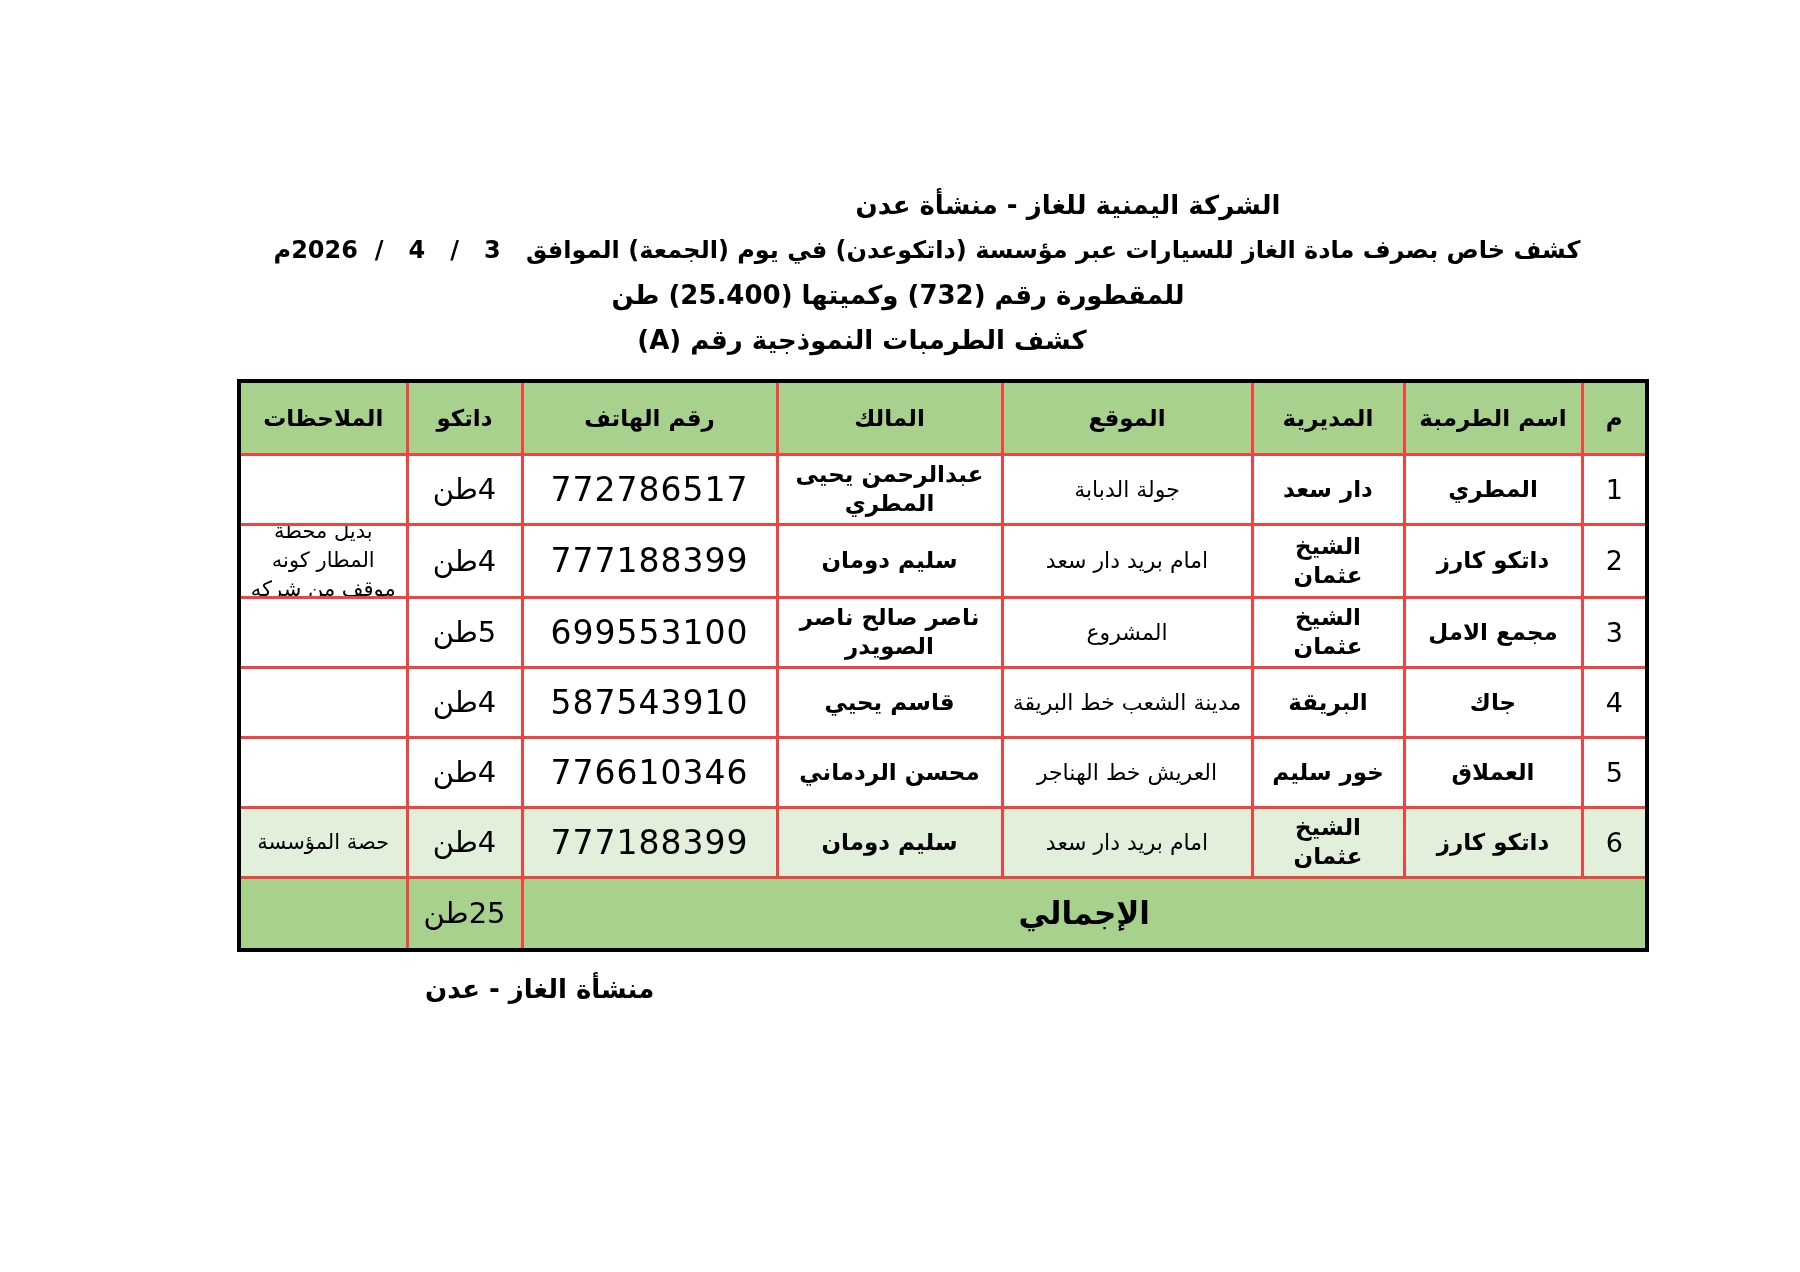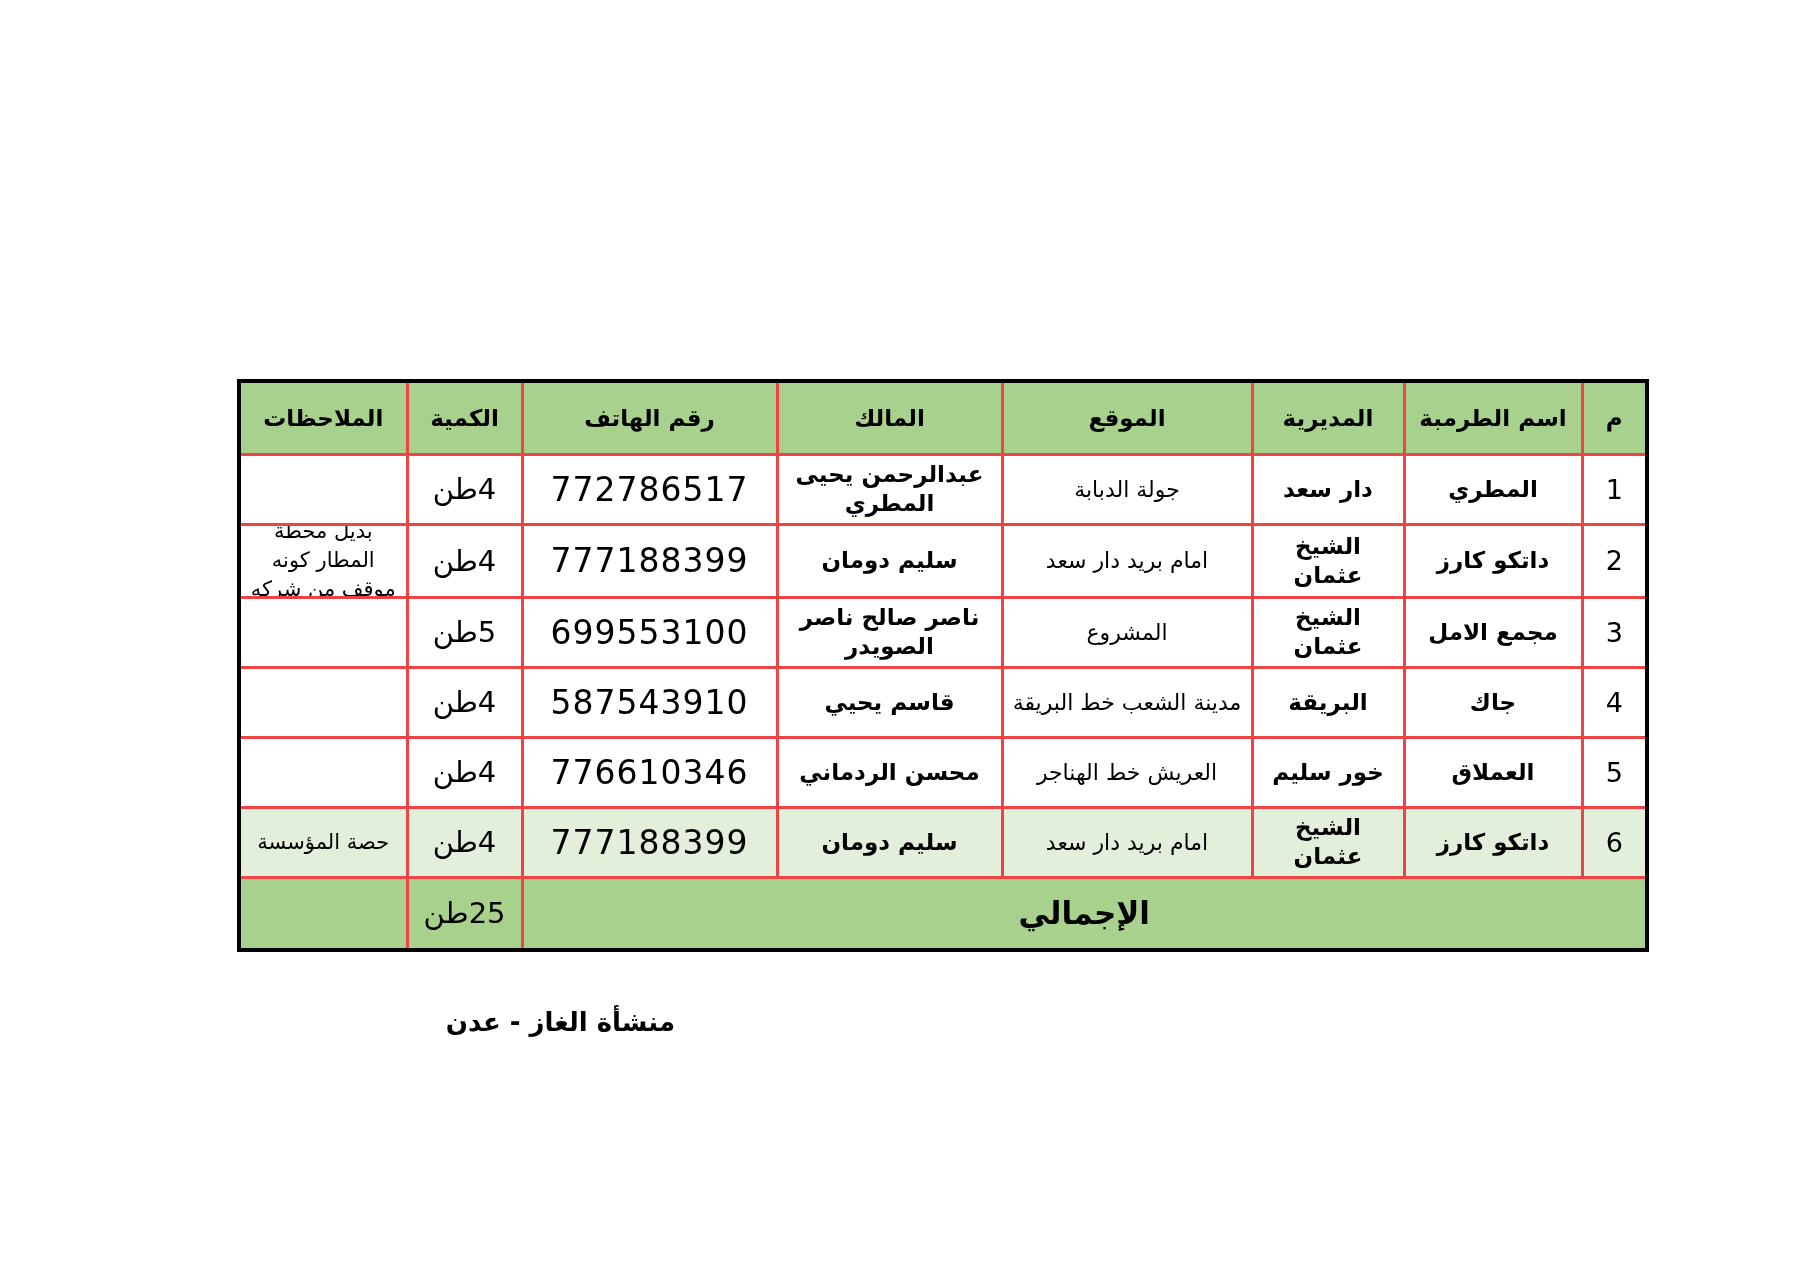--- a/index.html
+++ b/index.html
@@ -36,50 +36,56 @@
   .c-phone{font-size:33px;letter-spacing:1px;}
   .c-qty{font-size:29px;}
   .c-notes{font-size:21px;}
   .nclip{
     height:70px;display:flex;flex-direction:column;justify-content:center;
     overflow:hidden;line-height:29px;font-size:21px;
   }
   .total-label{font-weight:bold;font-size:31px;}
 
   .footer{
-    position:absolute;top:1007px;left:425px;width:250px;text-align:right;
+    position:absolute;top:974px;left:425px;width:250px;text-align:left;
     font-weight:bold;font-size:26px;
   }
 </style>
 </head>
 <body>
 
 <div class="page" style="--header-green: #a9d18e; --highlight-green: #e2efda;">
 
+  <div class="titles">
+    <div class="title-line tl-0">الشركة اليمنية للغاز - منشأة عدن</div>
+    <div class="title-line tl-1">كشف خاص بصرف مادة الغاز للسيارات عبر مؤسسة (داتكوعدن) في يوم (الجمعة) الموافق   3   /   4   /  2026م</div>
+    <div class="title-line tl-2">للمقطورة رقم (732) وكميتها (25.400) طن</div>
+    <div class="title-line tl-3">كشف الطرمبات النموذجية رقم (A)</div>
+  </div>
 
   <table class="sheet">
     <colgroup>
       <col style="width:65px">
         <col style="width:178px">
         <col style="width:152px">
         <col style="width:250px">
       <col style="width:225px">
         <col style="width:255px">
         <col style="width:115px">
         <col style="width:168px">
     </colgroup>
     <thead>
       <tr>
         <th>م</th>
         <th>اسم الطرمبة</th>
         <th>المديرية</th>
         <th>الموقع</th>
         <th>المالك</th>
         <th>رقم الهاتف</th>
-        <th>الكمية</th>
+        <th>داتكو</th>
         <th>الملاحظات</th>
       </tr>
     </thead>
     <tbody>
       <tr>
         <td class="c-num">1</td>
         <td class="c-pump">المطري</td>
         <td class="c-district">دار سعد</td>
         <td class="c-location">جولة الدبابة</td>
         <td class="c-owner">عبدالرحمن يحيى المطري</td>

